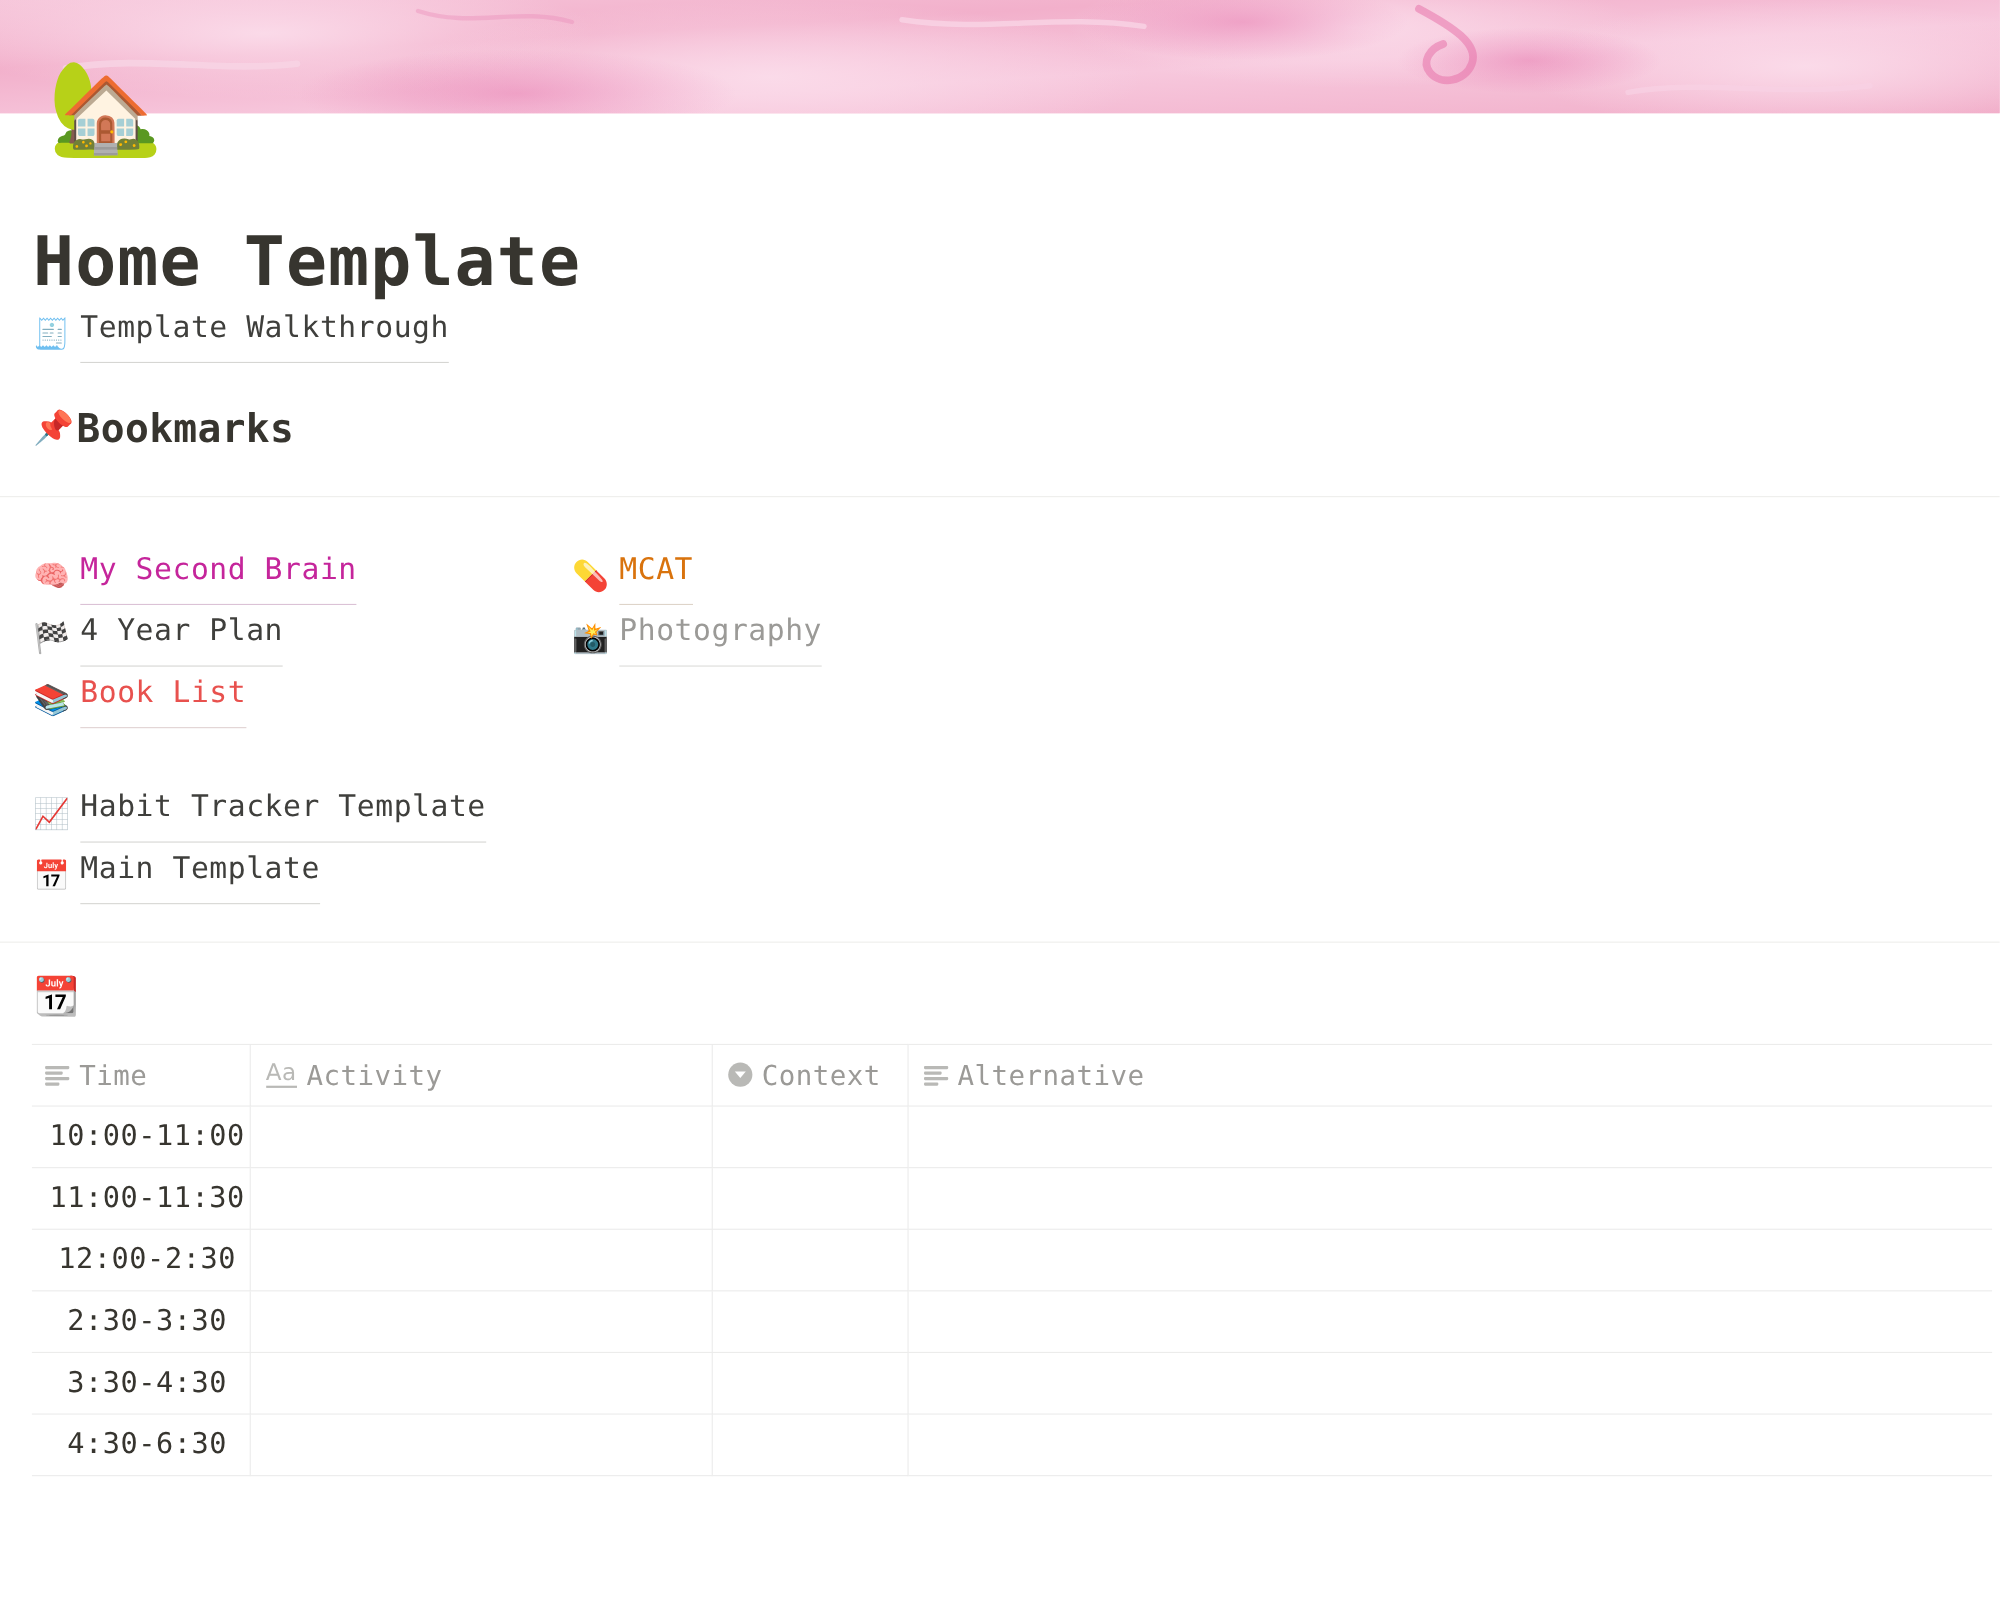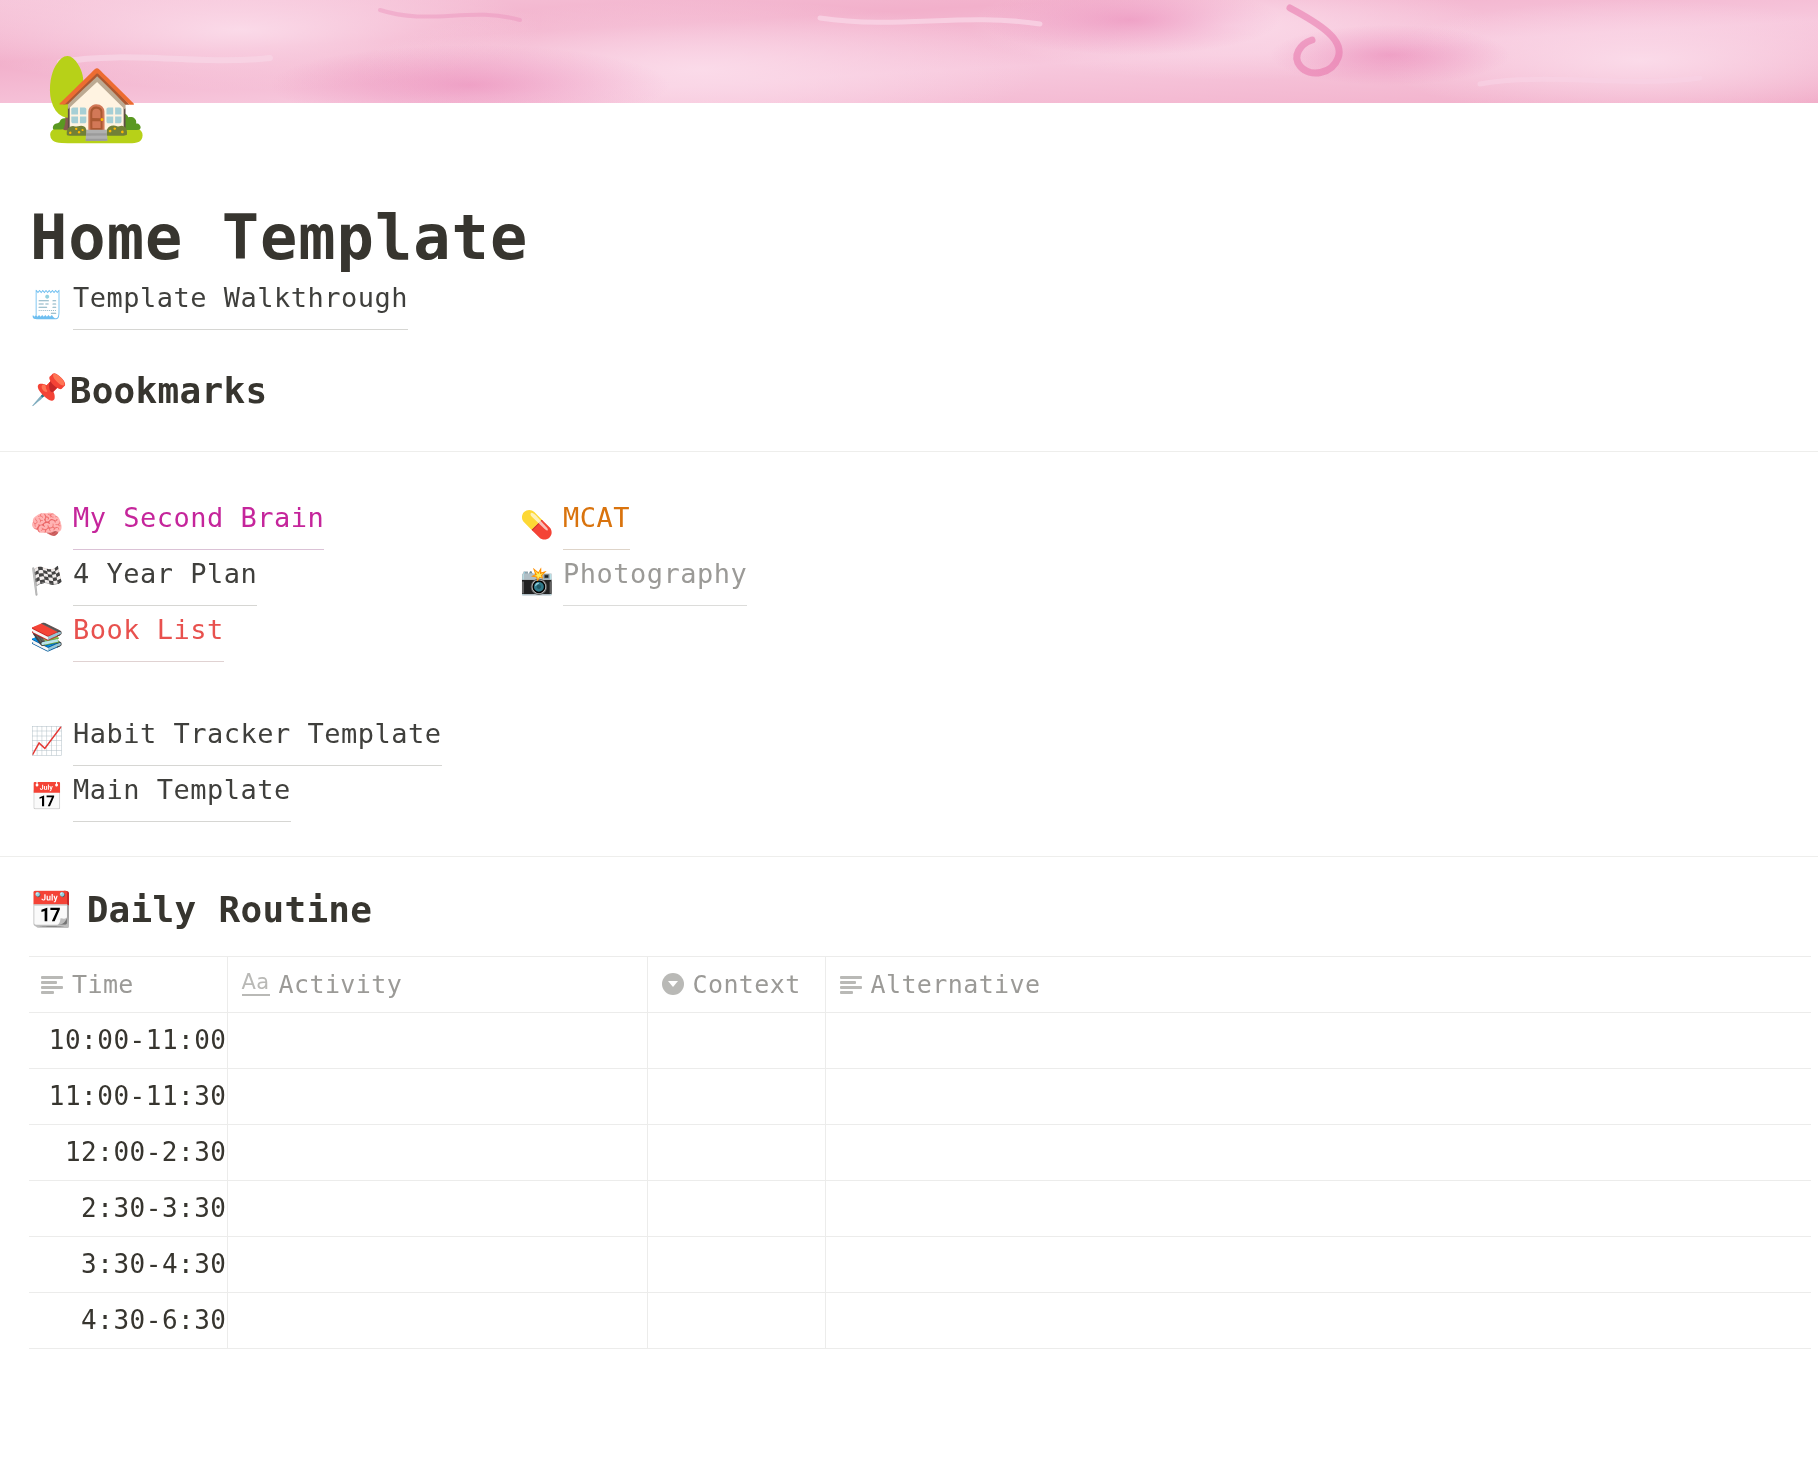--- a/index.html
+++ b/index.html
@@ -126,21 +126,21 @@
     margin-top: 26px;
     margin-left: -1px;
     width: 1782px;
     border-collapse: collapse;
     table-layout: fixed;
   }
   .routine-table th,
   .routine-table td {
     border-bottom: 1px solid #ececeb;
     border-right: 1px solid #ececeb;
-    text-align: right;
+    text-align: center;
     vertical-align: middle;
     height: 56px;
     padding: 0 0 0 14px;
   }
   .routine-table th {
     border-top: 1px solid #ececeb;
   }
   .routine-table th:last-child,
   .routine-table td:last-child { border-right: none; }
   .routine-table th:first-child,
@@ -296,21 +296,20 @@
       <span class="link-emoji">📅</span>
       <span class="link-text">Main Template</span>
     </div>
 
   </div>
 
   <div class="divider div-2"></div>
 
   <div class="heading heading-routine">
     <span class="h-emoji">📆</span>
-    <span>Daily Routine</span>
   </div>
 
   <table class="routine-table">
     <colgroup>
       <col class="col-time">
         <col class="col-activity">
         <col class="col-context">
         <col class="col-alt">
     </colgroup>
     <thead>

